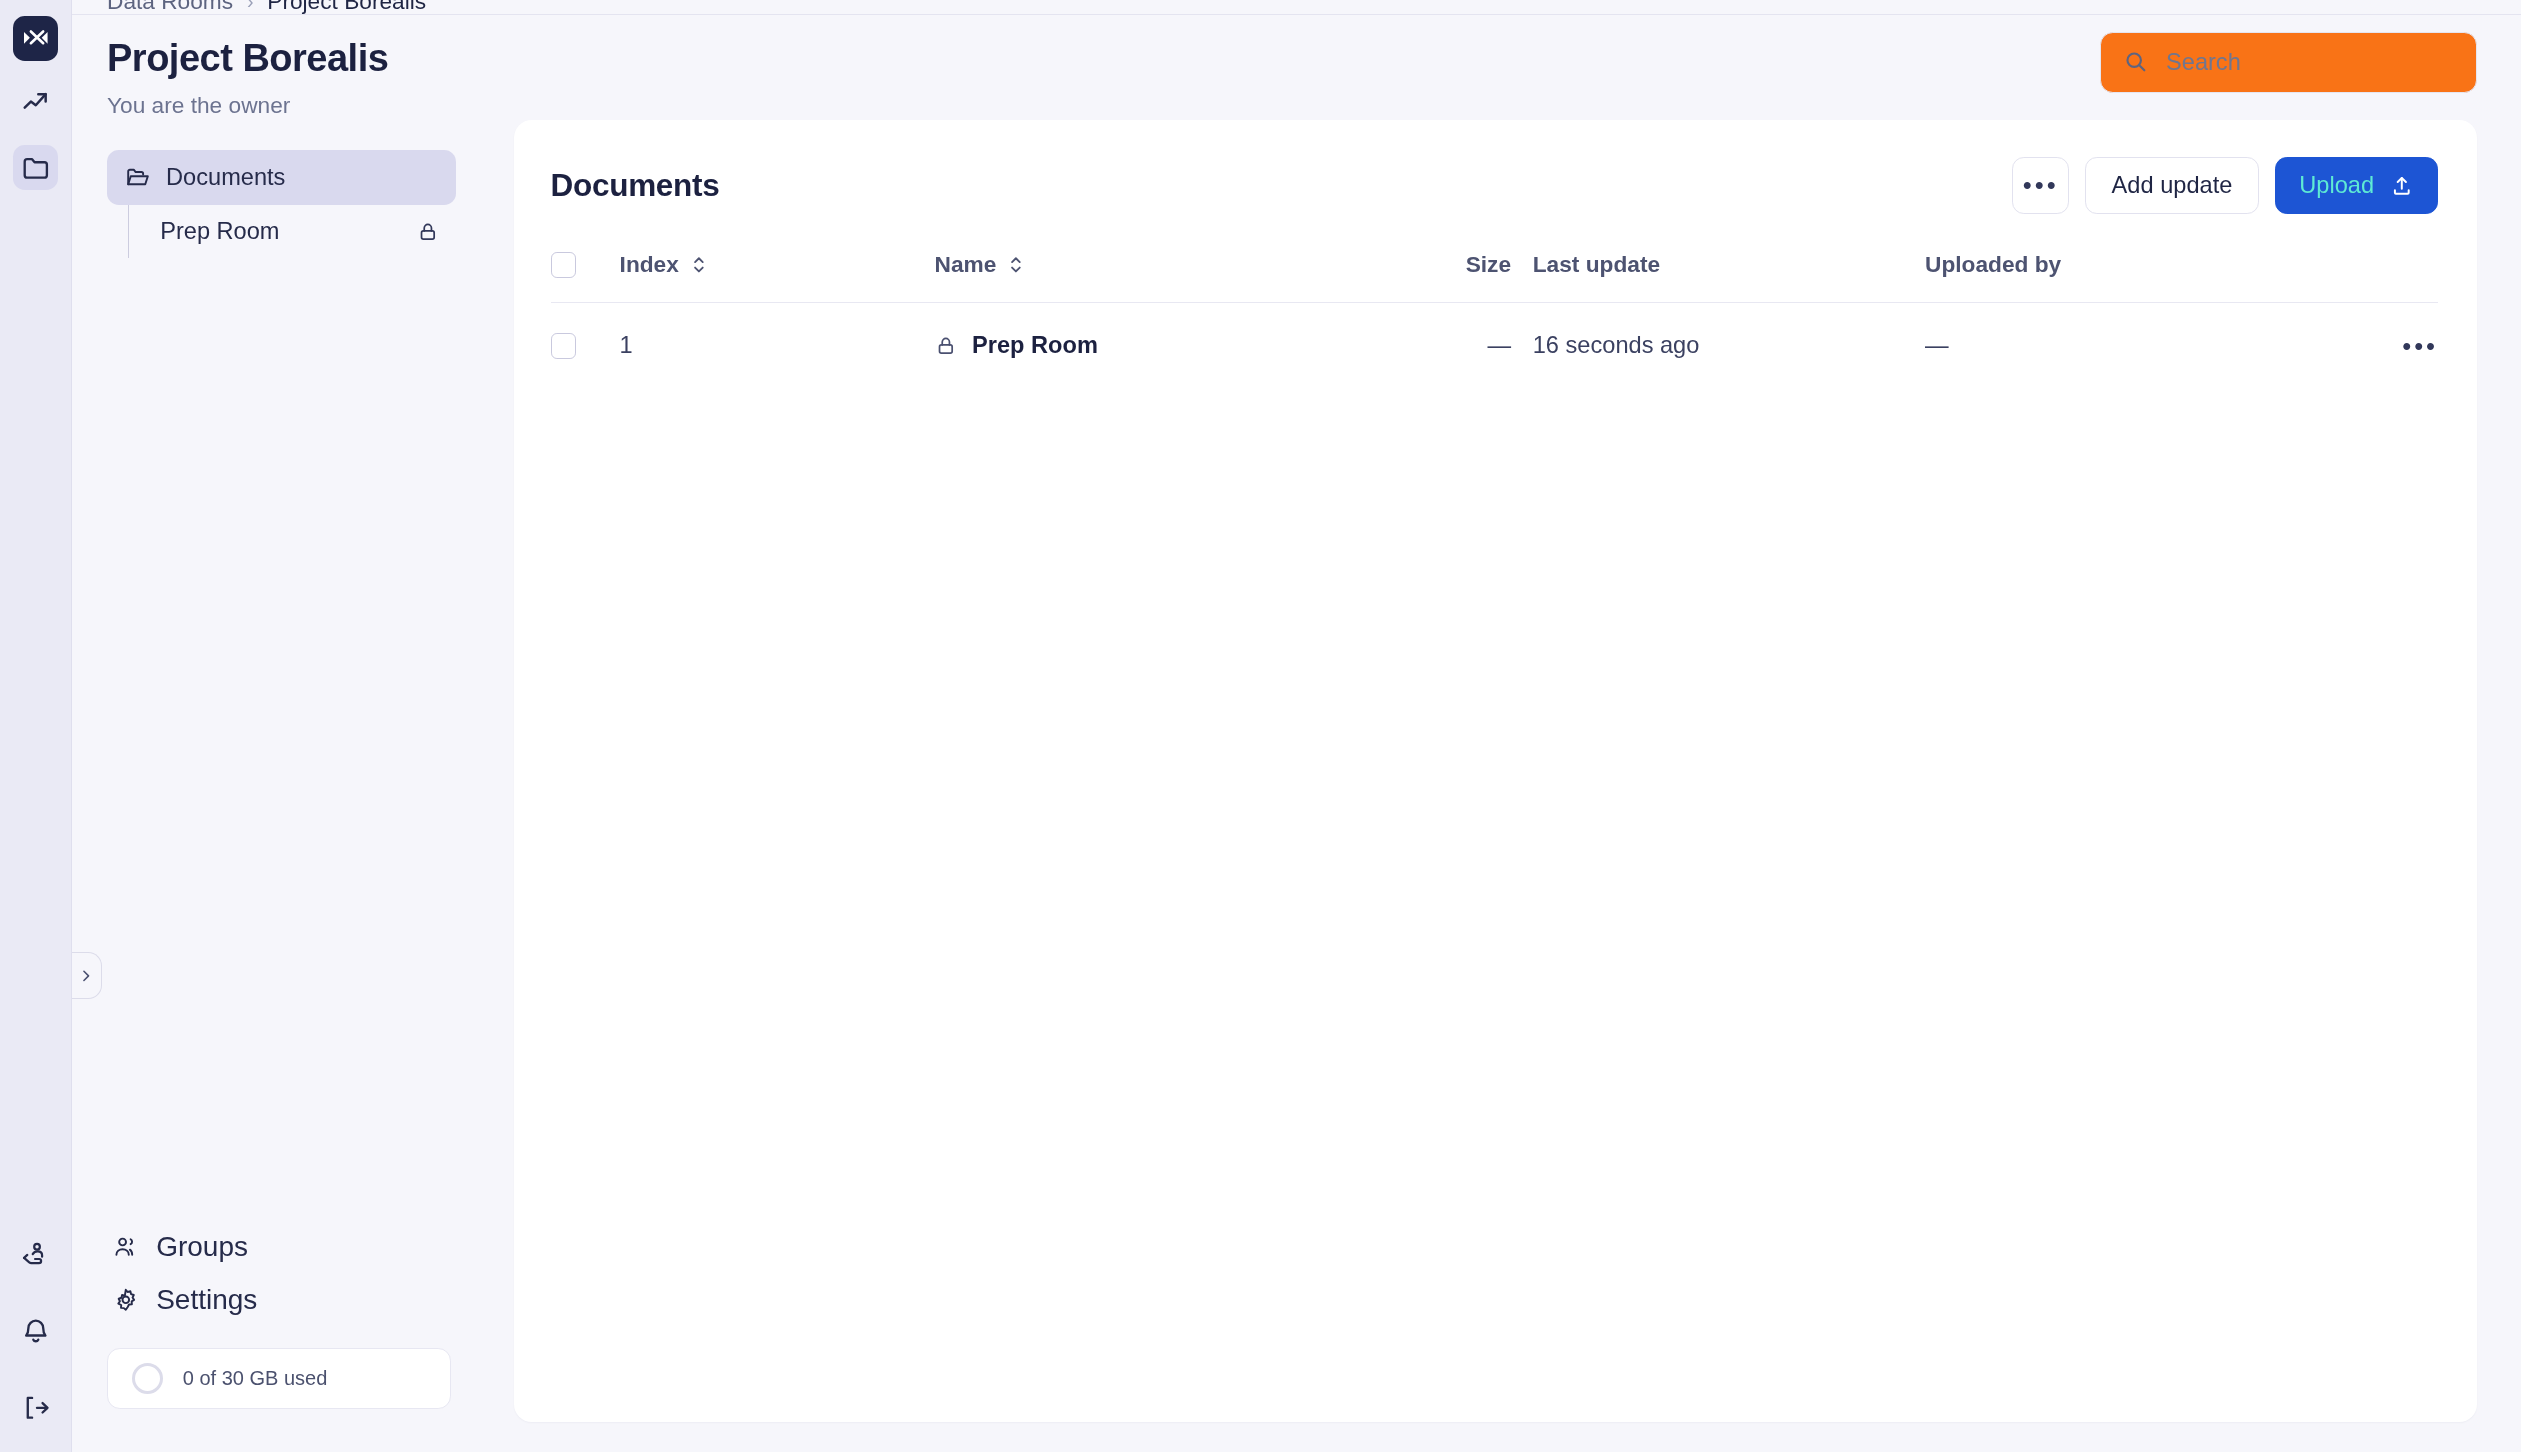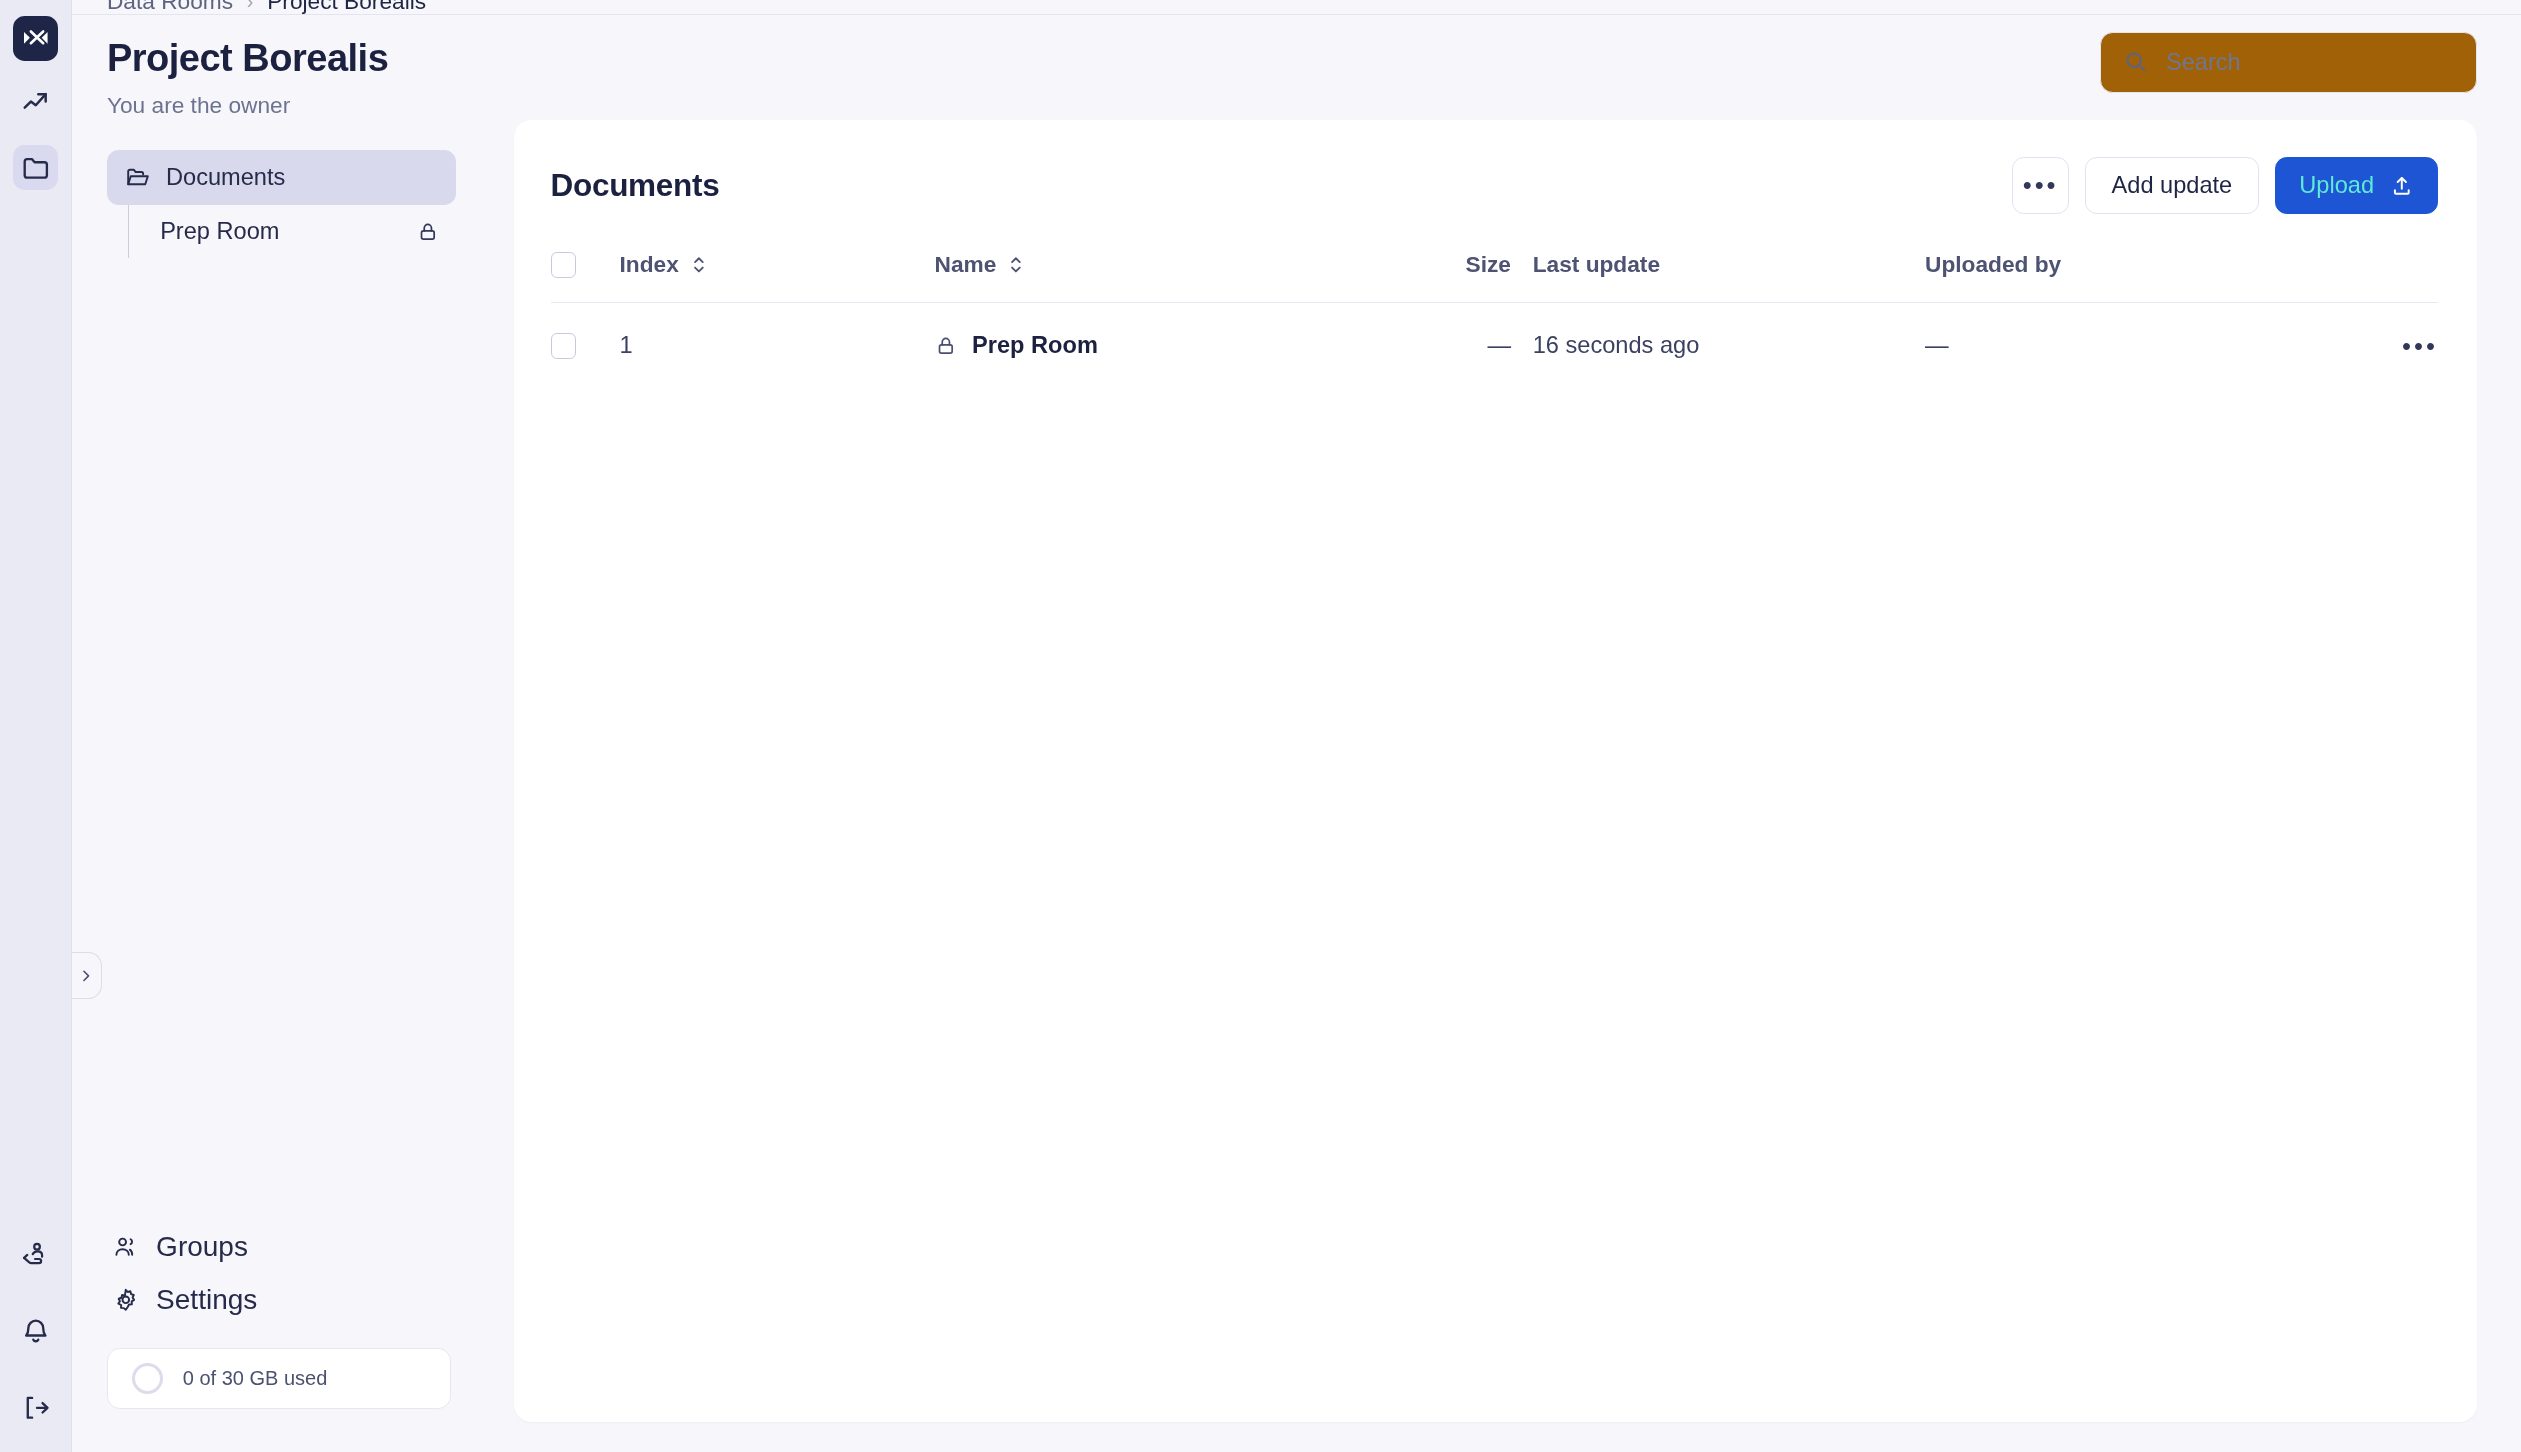--- a/index.html
+++ b/index.html
@@ -7,21 +7,21 @@
   html, body {
     width: 2522px;
     height: 1452px;
     overflow: hidden;
     background: #f6f6fb;
     font-family: "Liberation Sans", sans-serif;
     color: #1f2544;
     -webkit-font-smoothing: antialiased;
   }
 
-  .app { position: relative; width: 2522px; height: 1452px; display: flex; justify-content: flex-end; }
+  .app { position: relative; width: 2522px; height: 1452px; display: flex; }
 
   
   .rail {
     width: 72px;
     height: 100%;
     background: #eaeaf5;
     border-right: 1px solid #dfdfee;
     display: flex;
     flex-direction: column;
     align-items: center;
@@ -150,21 +150,21 @@
     min-width: 0;
   }
   .main-top {
     height: 73px;
     display: flex; align-items: center; justify-content: flex-end;
     padding-right: 0;
     margin-bottom: 21.7px;
   }
   .search {
     width: 377px; height: 61px;
-    background: #a16207;
+    background: #f97316;
     border: 1px solid #e5e5f0;
     border-radius: 12.8px;
     display: flex; align-items: center; gap: 17.7px;
     padding: 0 21.7px;
   }
   .search .mag { color: #5d6480; display: flex; }
   .search input {
     border: none; outline: none; background: transparent;
     font-family: "Liberation Sans", sans-serif;
     font-size: 23.6px; color: #1f2544; width: 100%;

